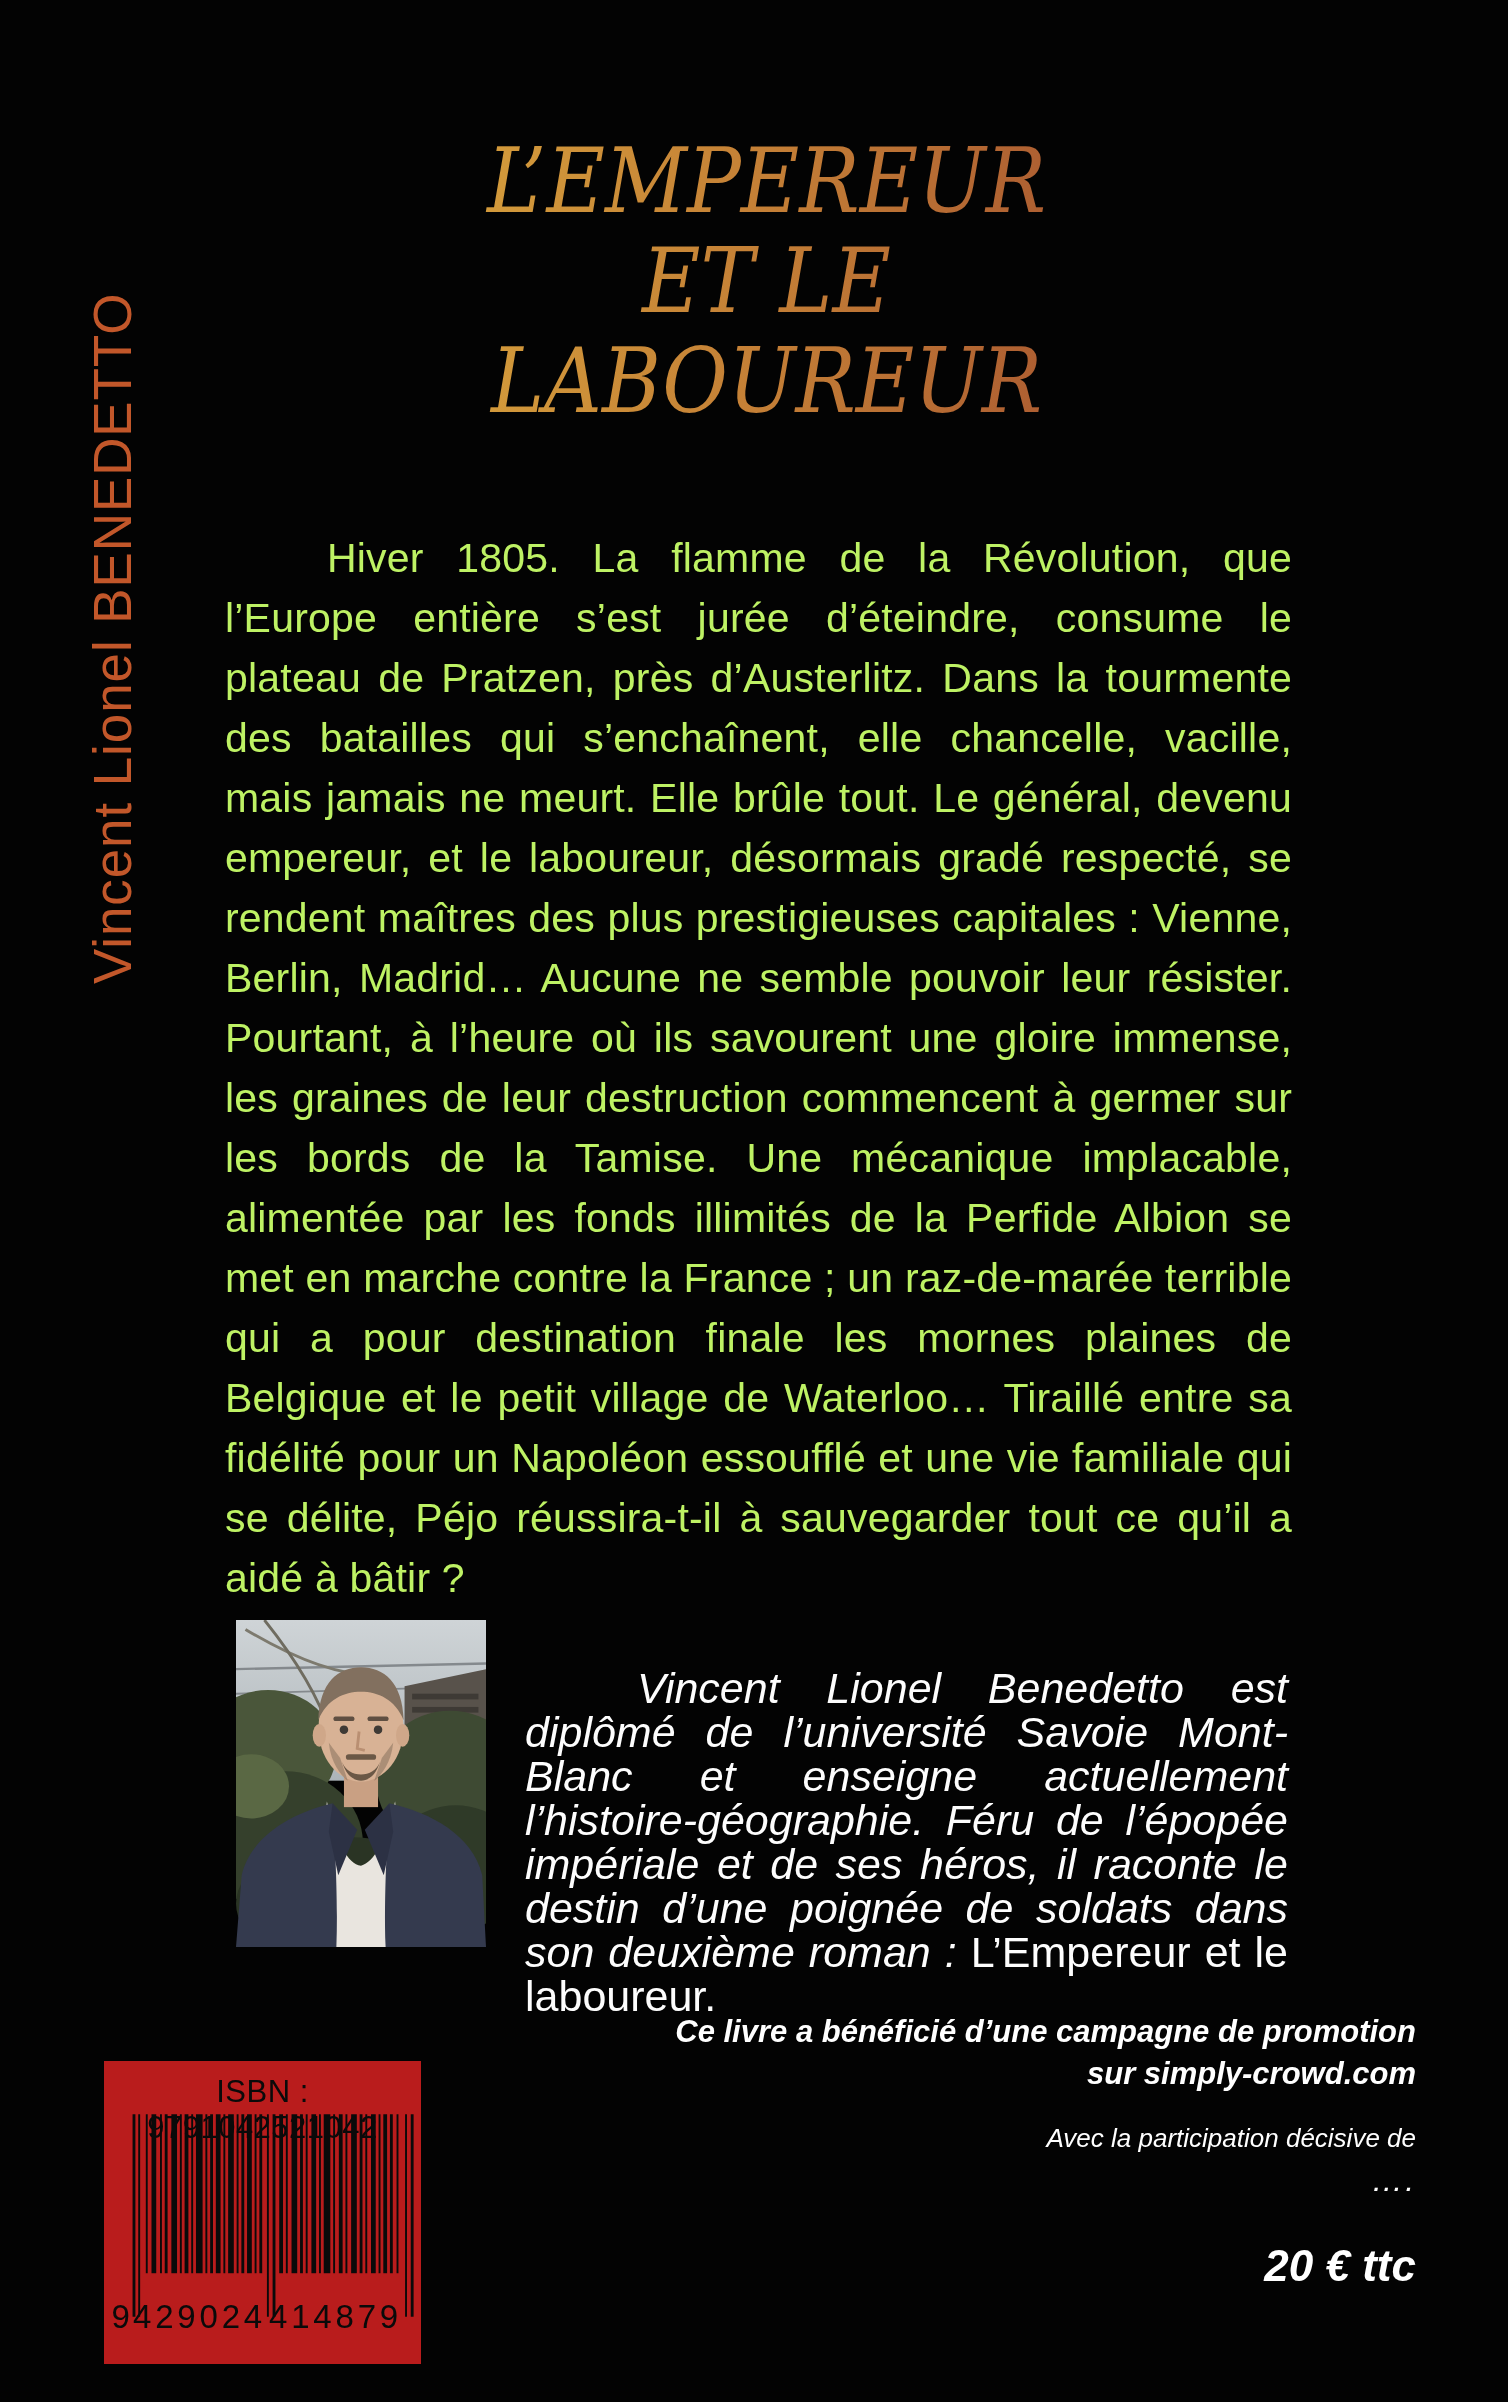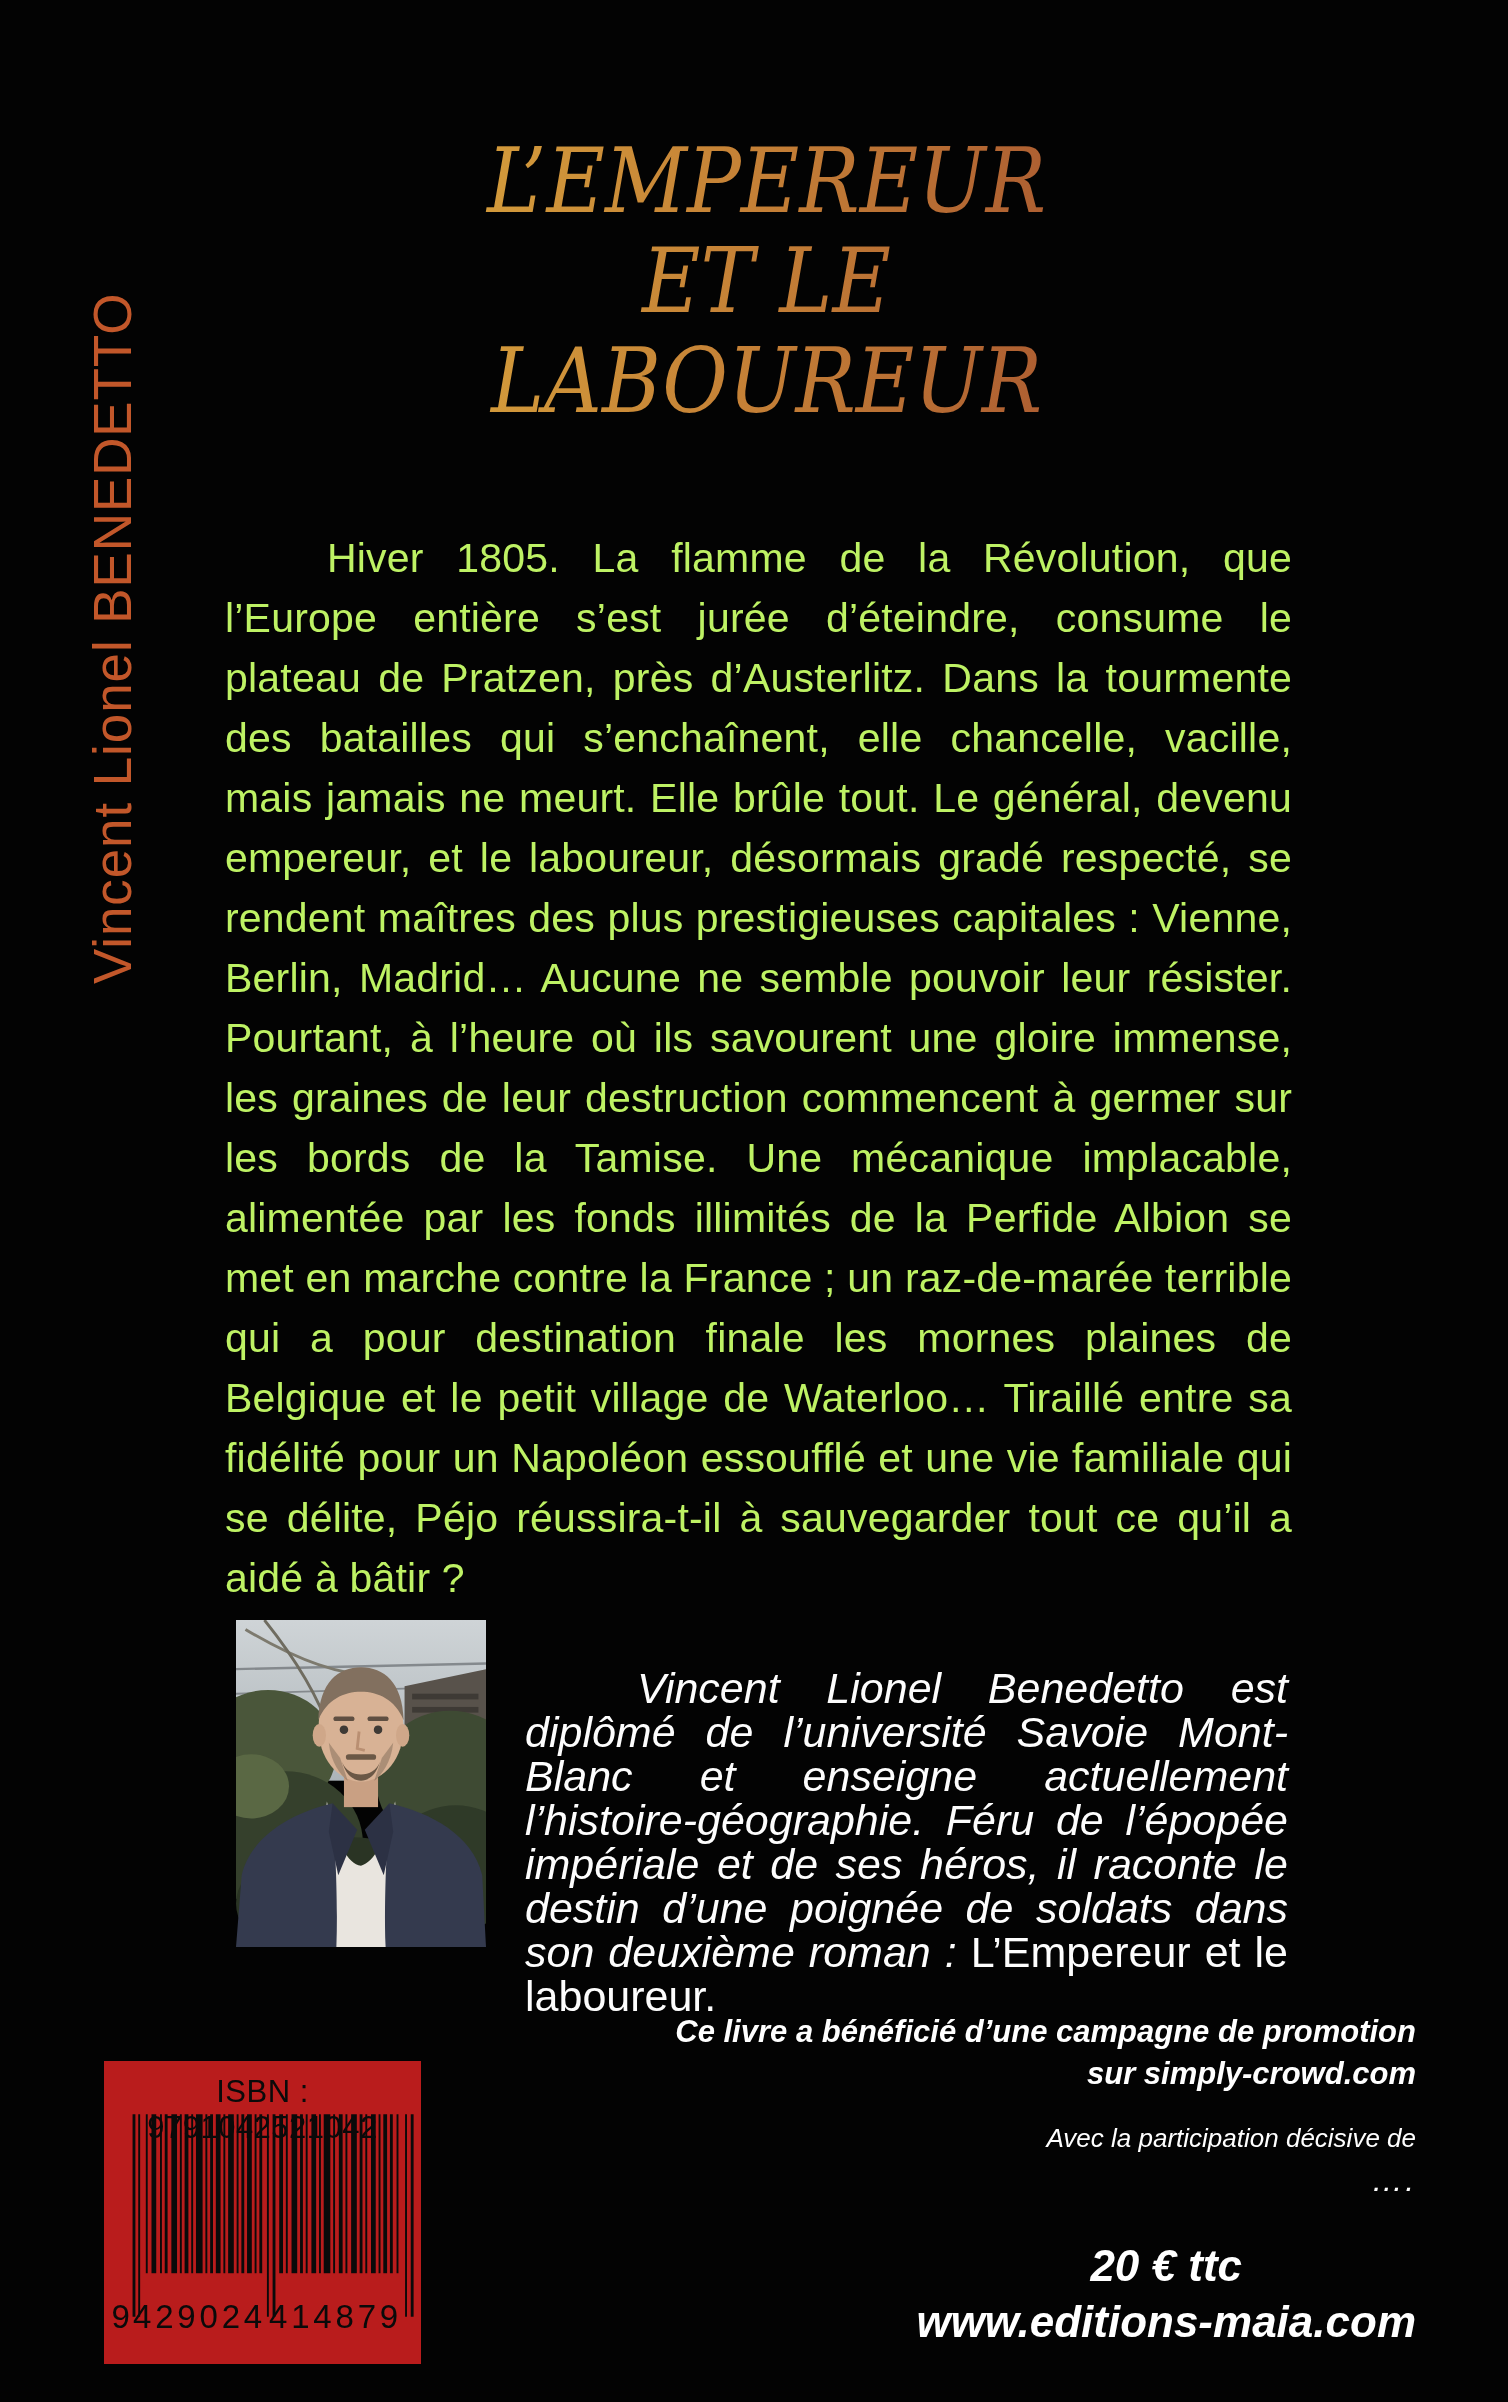--- a/index.html
+++ b/index.html
@@ -194,17 +194,16 @@
 
   <div class="promo">
     <div class="promo-line">Ce livre a bénéficié d’une campagne de promotion</div>
     <div class="promo-line">sur simply-crowd.com</div>
     <div class="participation">Avec la participation décisive de</div>
     <div class="dots">….</div>
   </div>
 
   <div class="price-block">
     <div class="price">20 € ttc</div>
-    <div class="website">www.editions-maia.com</div>
   </div>
 
 </div>
 
 
 </body></html>

